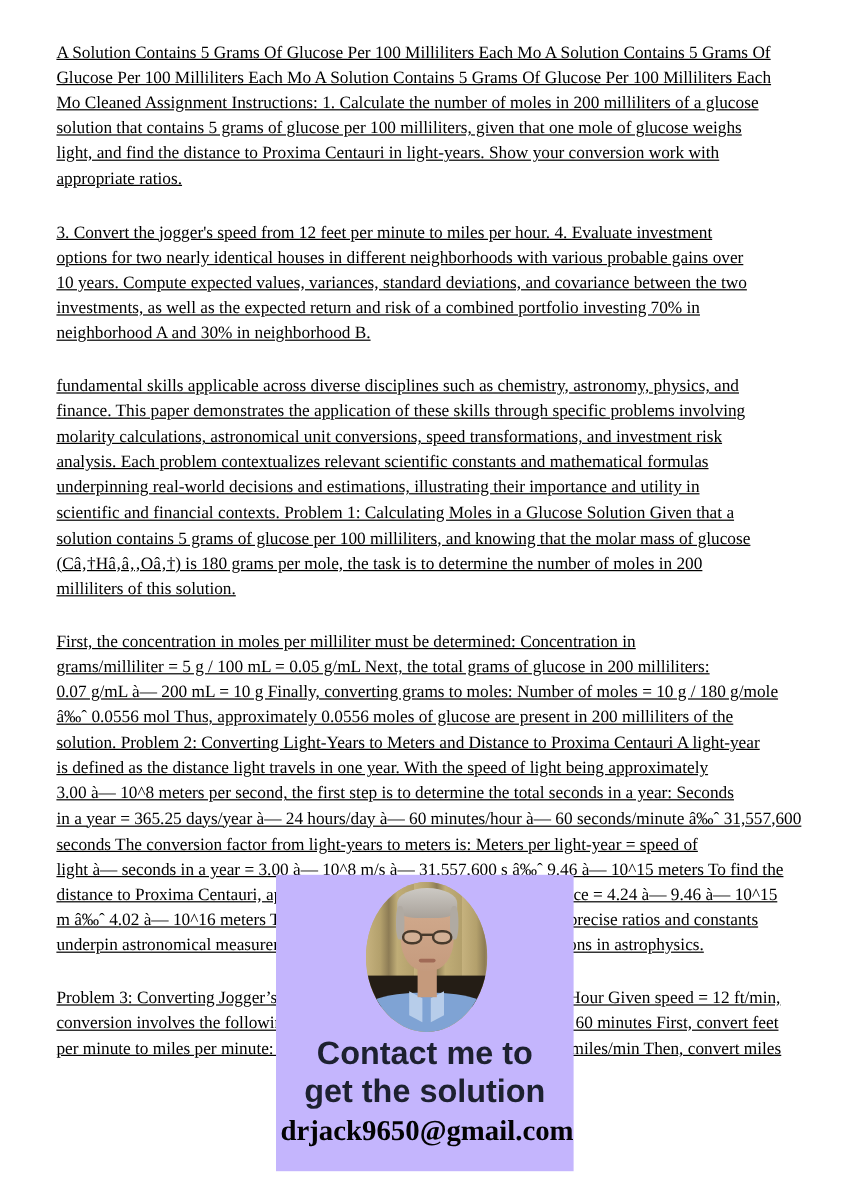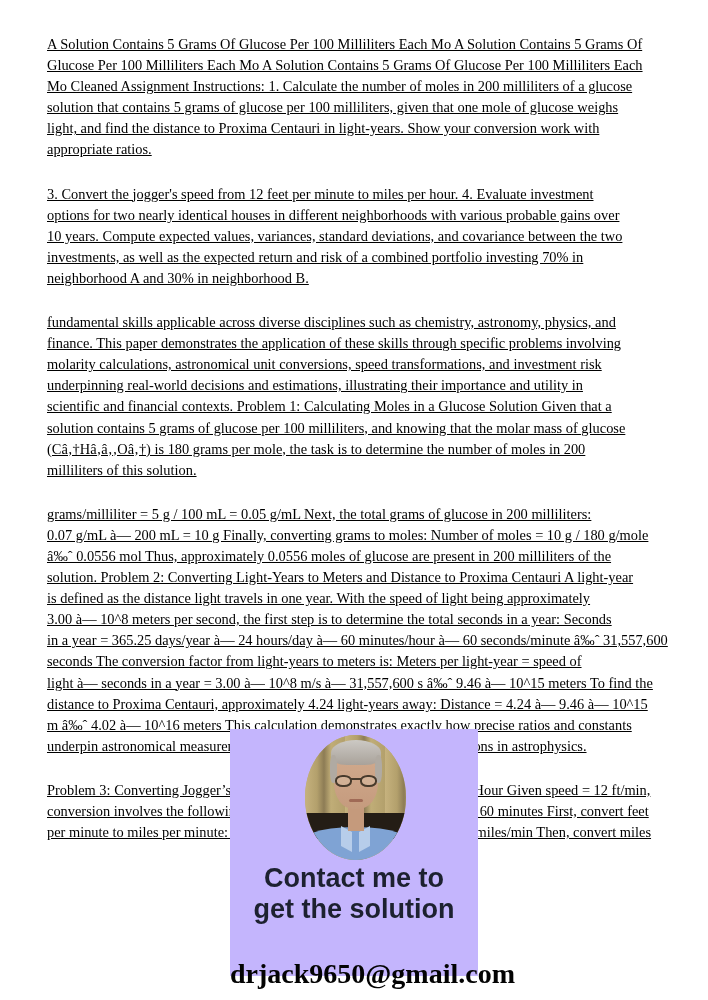--- a/index.html
+++ b/index.html
@@ -110,26 +110,25 @@
     position: absolute; left: 0; right: 0; top: 134px;
     text-align: center;
     font-family: "Liberation Sans", sans-serif;
     font-weight: bold;
     font-size: 27px;
     line-height: 31px;
     color: #1D2130;
   }
   .overlay-email {
     position: absolute; left: 0; right: 0; top: 201px;
-    text-align: center;
+    text-align: right;
     font-family: "Liberation Serif", serif;
     font-weight: bold;
-    font-size: 28px;
+    font-size: 24px;
     color: #030303;
-    margin-top: 28px;
   }
 </style>
 </head>
 <body>
 
 <div class="page-text" id="doc">
     <div class="paragraph">
       <div class="line">A Solution Contains 5 Grams Of Glucose Per 100 Milliliters Each Mo A Solution Contains 5 Grams Of</div>
       <div class="line">Glucose Per 100 Milliliters Each Mo A Solution Contains 5 Grams Of Glucose Per 100 Milliliters Each</div>
       <div class="line">Mo Cleaned Assignment Instructions: 1. Calculate the number of moles in 200 milliliters of a glucose</div>
@@ -141,27 +140,29 @@
       <div class="line">3. Convert the jogger's speed from 12 feet per minute to miles per hour. 4. Evaluate investment</div>
       <div class="line">options for two nearly identical houses in different neighborhoods with various probable gains over</div>
       <div class="line">10 years. Compute expected values, variances, standard deviations, and covariance between the two</div>
       <div class="line">investments, as well as the expected return and risk of a combined portfolio investing 70% in</div>
       <div class="line">neighborhood A and 30% in neighborhood B.</div>
     </div>
     <div class="paragraph">
       <div class="line">fundamental skills applicable across diverse disciplines such as chemistry, astronomy, physics, and</div>
       <div class="line">finance. This paper demonstrates the application of these skills through specific problems involving</div>
       <div class="line">molarity calculations, astronomical unit conversions, speed transformations, and investment risk</div>
+      <div class="line">analysis. Each problem contextualizes relevant scientific constants and mathematical formulas</div>
       <div class="line">underpinning real-world decisions and estimations, illustrating their importance and utility in</div>
       <div class="line">scientific and financial contexts. Problem 1: Calculating Moles in a Glucose Solution Given that a</div>
       <div class="line">solution contains 5 grams of glucose per 100 milliliters, and knowing that the molar mass of glucose</div>
       <div class="line">(Câ‚†Hâ‚â‚‚Oâ‚†) is 180 grams per mole, the task is to determine the number of moles in 200</div>
       <div class="line">milliliters of this solution.</div>
     </div>
     <div class="paragraph">
+      <div class="line">First, the concentration in moles per milliliter must be determined: Concentration in</div>
       <div class="line">grams/milliliter = 5 g / 100 mL = 0.05 g/mL Next, the total grams of glucose in 200 milliliters:</div>
       <div class="line">0.07 g/mL à— 200 mL = 10 g Finally, converting grams to moles: Number of moles = 10 g / 180 g/mole</div>
       <div class="line">â‰ˆ 0.0556 mol Thus, approximately 0.0556 moles of glucose are present in 200 milliliters of the</div>
       <div class="line">solution. Problem 2: Converting Light-Years to Meters and Distance to Proxima Centauri A light-year</div>
       <div class="line">is defined as the distance light travels in one year. With the speed of light being approximately</div>
       <div class="line">3.00 à— 10^8 meters per second, the first step is to determine the total seconds in a year: Seconds</div>
       <div class="line">in a year = 365.25 days/year à— 24 hours/day à— 60 minutes/hour à— 60 seconds/minute â‰ˆ 31,557,600</div>
       <div class="line">seconds The conversion factor from light-years to meters is: Meters per light-year = speed of</div>
       <div class="line">light à— seconds in a year = 3.00 à— 10^8 m/s à— 31,557,600 s â‰ˆ 9.46 à— 10^15 meters To find the</div>
       <div class="line">distance to Proxima Centauri, approximately 4.24 light-years away: Distance = 4.24 à— 9.46 à— 10^15</div>

